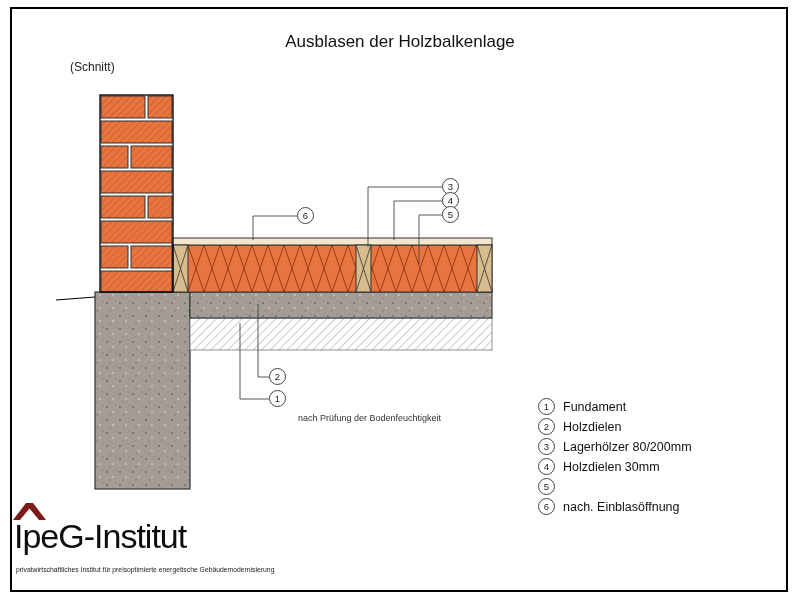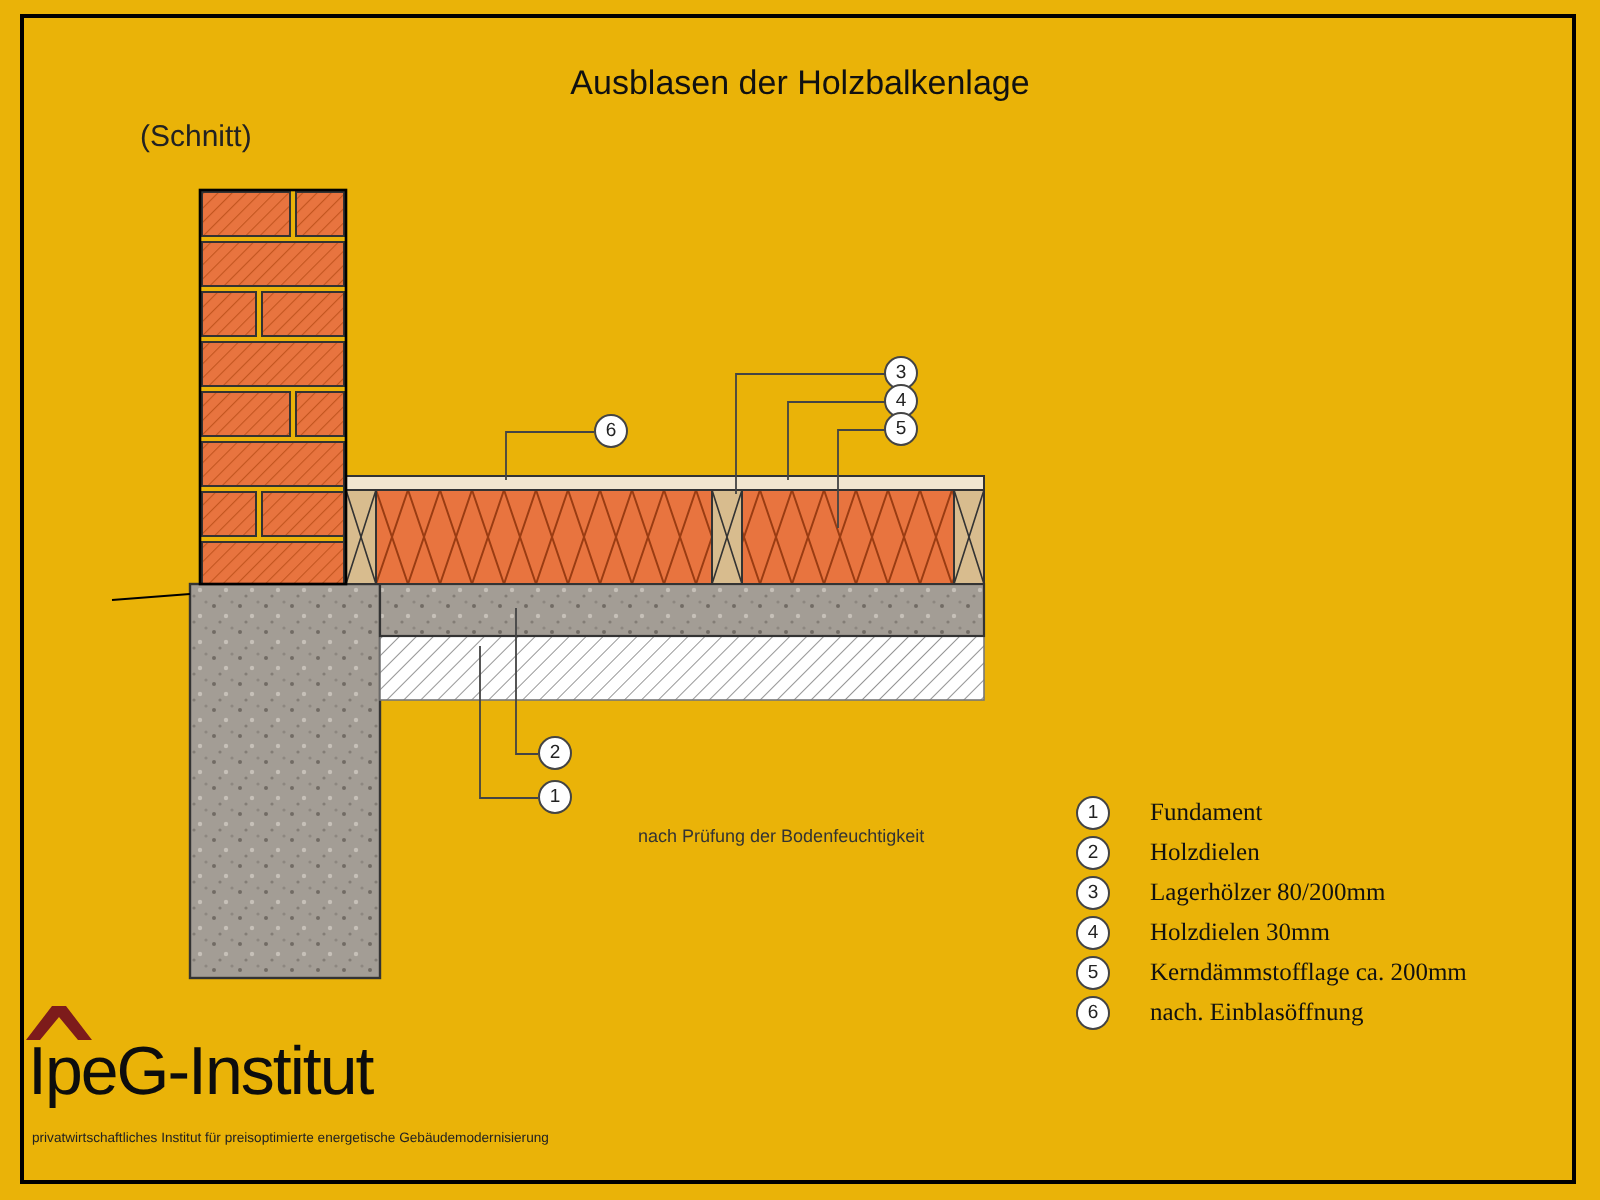--- a/index.html
+++ b/index.html
@@ -1,32 +1,32 @@
 <!DOCTYPE html>
 <html><head>
 <meta charset="utf-8">
 <style>
   html,body{margin:0;padding:0;background:#ddd;}
-  .page{position:relative;width:800px;height:600px;background:#eab308;font-family:"Liberation Sans",sans-serif;overflow:hidden;margin:0 auto;}
+  .page{position:relative;width:800px;height:600px;background:#ffffff;font-family:"Liberation Sans",sans-serif;overflow:hidden;margin:0 auto;}
   .frame{position:absolute;left:10px;top:7px;width:778px;height:585px;border:2px solid #000;box-sizing:border-box;pointer-events:none;}
   .title{position:absolute;left:0;top:30px;width:800px;text-align:center;font-size:17px;color:#111;line-height:23px;}
-  .section-label{position:absolute;left:70px;top:60px;font-size:15px;color:#222;}
+  .section-label{position:absolute;left:70px;top:60px;font-size:12px;color:#222;}
   svg.draw{position:absolute;left:0;top:0;}
   .callout{position:absolute;width:15px;height:15px;border:1px solid #444;border-radius:50%;background:#fff;font-size:9.5px;line-height:15px;text-align:center;color:#222;box-sizing:content-box;}
   .c1{left:269px;top:390px;}
   .c2{left:269px;top:368px;}
   .c3{left:442px;top:178px;}
   .c4{left:442px;top:192px;}
   .c5{left:442px;top:206px;}
   .c6{left:297px;top:207px;}
-  .note{position:absolute;left:319px;top:413px;font-size:9px;color:#333;text-align:center;}
+  .note{position:absolute;left:298px;top:413px;font-size:9px;color:#333;text-align:center;}
   .legend{position:absolute;left:538px;top:399px;}
   .legend-row{display:flex;align-items:center;height:15px;margin-bottom:5px;}
   .legend-badge{width:15px;height:15px;border:1px solid #444;border-radius:50%;font-size:9.5px;line-height:15px;text-align:center;flex:0 0 15px;color:#222;background:#fff;}
-  .legend-label{margin-left:20px;font-size:12.5px;color:#111;white-space:nowrap;font-family:Liberation Serif, serif;}
+  .legend-label{margin-left:8px;font-size:12.5px;color:#111;white-space:nowrap;}
   .logo-roof{position:absolute;left:13px;top:500px;}
   .logo-name{position:absolute;left:14px;top:517px;font-size:34px;font-weight:normal;letter-spacing:-1px;color:#0d0d0d;}
   .logo-tagline{position:absolute;left:16px;top:566px;font-size:6.8px;color:#222;white-space:nowrap;}
 </style>
 </head>
 <body>
 
 <div class="page">
   <div class="frame"></div>
 
@@ -145,21 +145,20 @@
     <div class="legend-row">
       <span class="legend-badge">3</span>
       <span class="legend-label">Lagerhölzer 80/200mm</span>
     </div>
     <div class="legend-row">
       <span class="legend-badge">4</span>
       <span class="legend-label">Holzdielen 30mm</span>
     </div>
     <div class="legend-row">
       <span class="legend-badge">5</span>
-      <span class="legend-label">Kerndämmstofflage ca. 200mm</span>
     </div>
     <div class="legend-row">
       <span class="legend-badge">6</span>
       <span class="legend-label">nach. Einblasöffnung</span>
     </div>
   </div>
 
   <div>
     <svg class="logo-roof" width="36" height="20" viewBox="0 0 36 20">
       <polygon points="0,20 13,3 20,3 33,20 26,20 16.5,8.5 7,20" fill="#7d1b1b"></polygon>

